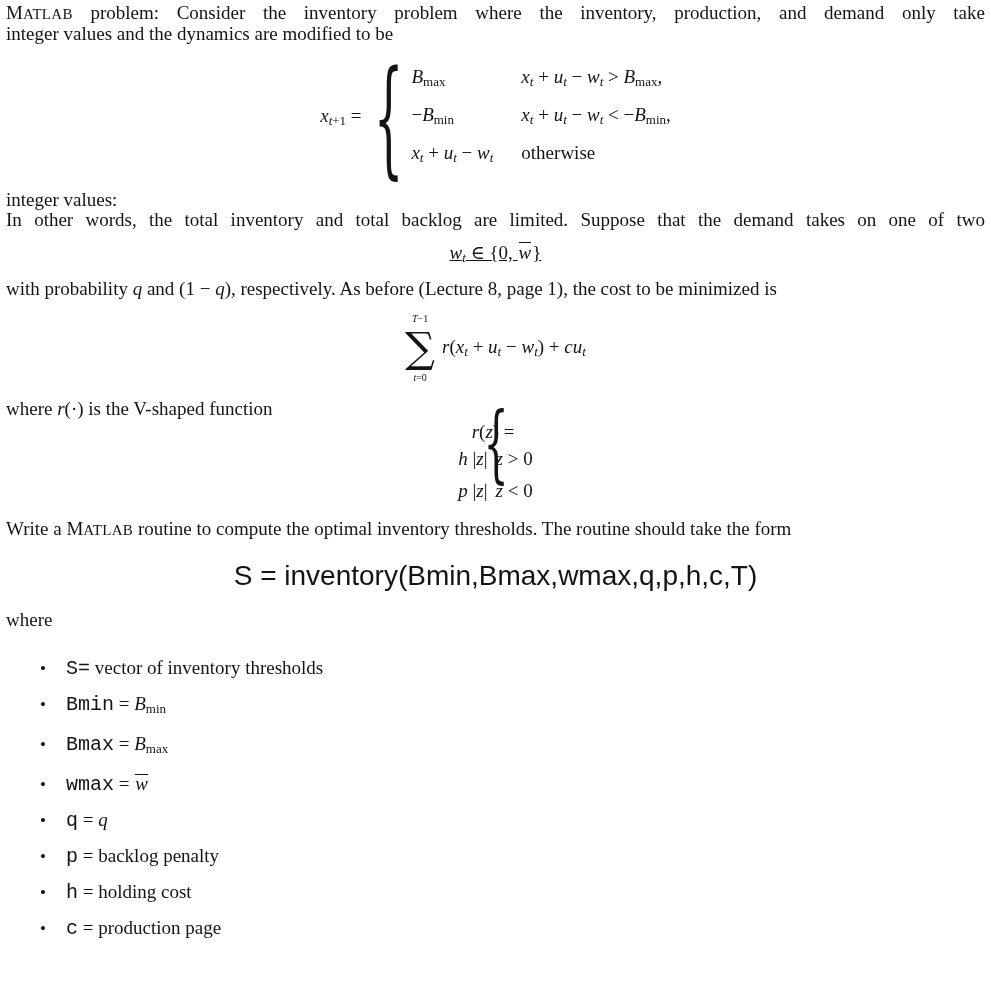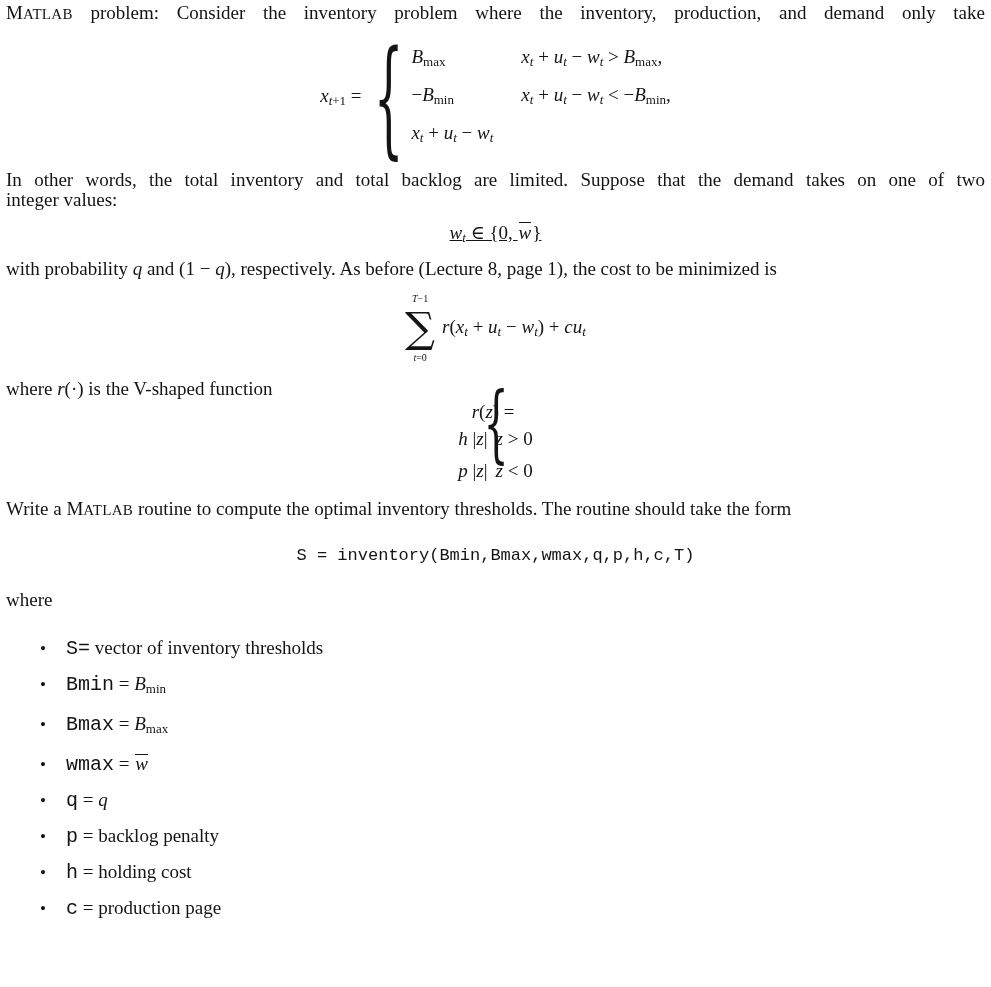--- a/index.html
+++ b/index.html
@@ -84,22 +84,22 @@
     margin-right: 7px;
   }
   .sum-limit { font-size: 10px; line-height: 15px; white-space: pre; }
   .sigma {
     font-family: "DejaVu Serif", serif;
     font-size: 42px;
     line-height: 44px;
   }
 
   .code-text {
-    font-family: Liberation Mono, monospace;
-    font-size: 17px;
+    font-family: Liberation Sans, sans-serif;
+    font-size: 28px;
     white-space: pre;
   }
 
   
   .bullet-list {
     list-style: none;
     margin: 24px 0 0 0;
     padding: 0;
   }
   .bullet-list li {
@@ -116,37 +116,39 @@
   }
   .bullet-body { white-space: pre; }
 </style>
 </head>
 <body>
 
 <div class="page">
 
   <div class="para">
     <div class="line justify-full"><span class="run-r">M</span><span class="run-sc">ATLAB</span><span class="run-r"> problem: Consider the inventory problem where the inventory, production, and demand only take</span></div>
+    <div class="line">integer values and the dynamics are modified to be</div>
   </div>
 
   <div class="display-eq eq-dynamics">
     <span class="math"><span class="run-i">x</span><span class="run-sub">t</span><span class="run-subr">+1</span><span class="run-r"> = </span></span>
     <span class="brace brace-3">{</span>
     <div class="cases-grid cases-grid-3">
       <span class="math case-cell"><span class="run-i">B</span><span class="run-subr">max</span></span>
       <span class="math case-cell"><span class="run-i">x</span><span class="run-sub">t</span><span class="run-r"> + </span><span class="run-i">u</span><span class="run-sub">t</span><span class="run-r"> − </span><span class="run-i">w</span><span class="run-sub">t</span><span class="run-r"> &gt; </span><span class="run-i">B</span><span class="run-subr">max</span><span class="run-r">,</span></span>
       <span class="math case-cell"><span class="run-r">−</span><span class="run-i">B</span><span class="run-subr">min</span></span>
       <span class="math case-cell"><span class="run-i">x</span><span class="run-sub">t</span><span class="run-r"> + </span><span class="run-i">u</span><span class="run-sub">t</span><span class="run-r"> − </span><span class="run-i">w</span><span class="run-sub">t</span><span class="run-r"> &lt; −</span><span class="run-i">B</span><span class="run-subr">min</span><span class="run-r">,</span></span>
       <span class="math case-cell"><span class="run-i">x</span><span class="run-sub">t</span><span class="run-r"> + </span><span class="run-i">u</span><span class="run-sub">t</span><span class="run-r"> − </span><span class="run-i">w</span><span class="run-sub">t</span></span>
+      <span class="math case-cell"><span class="run-r">otherwise</span></span>
     </div>
   </div>
 
   <div class="para">
+    <div class="line">integer values:</div>
     <div class="line justify-full">In other words, the total inventory and total backlog are limited. Suppose that the demand takes on one of two</div>
-    <div class="line">integer values:</div>
   </div>
 
   <div class="display-eq eq-demand">
     <span class="math"><span class="run-i">w</span><span class="run-sub">t</span><span class="run-r"> ∈ {0, </span><span class="run-bar">w</span><span class="run-r">}</span></span>
   </div>
 
   <div class="para">
     <div class="line"><span class="run-r">with probability </span><span class="run-i">q</span><span class="run-r"> and (1 − </span><span class="run-i">q</span><span class="run-r">), respectively. As before (Lecture 8, page 1), the cost to be minimized is</span></div>
   </div>
 

